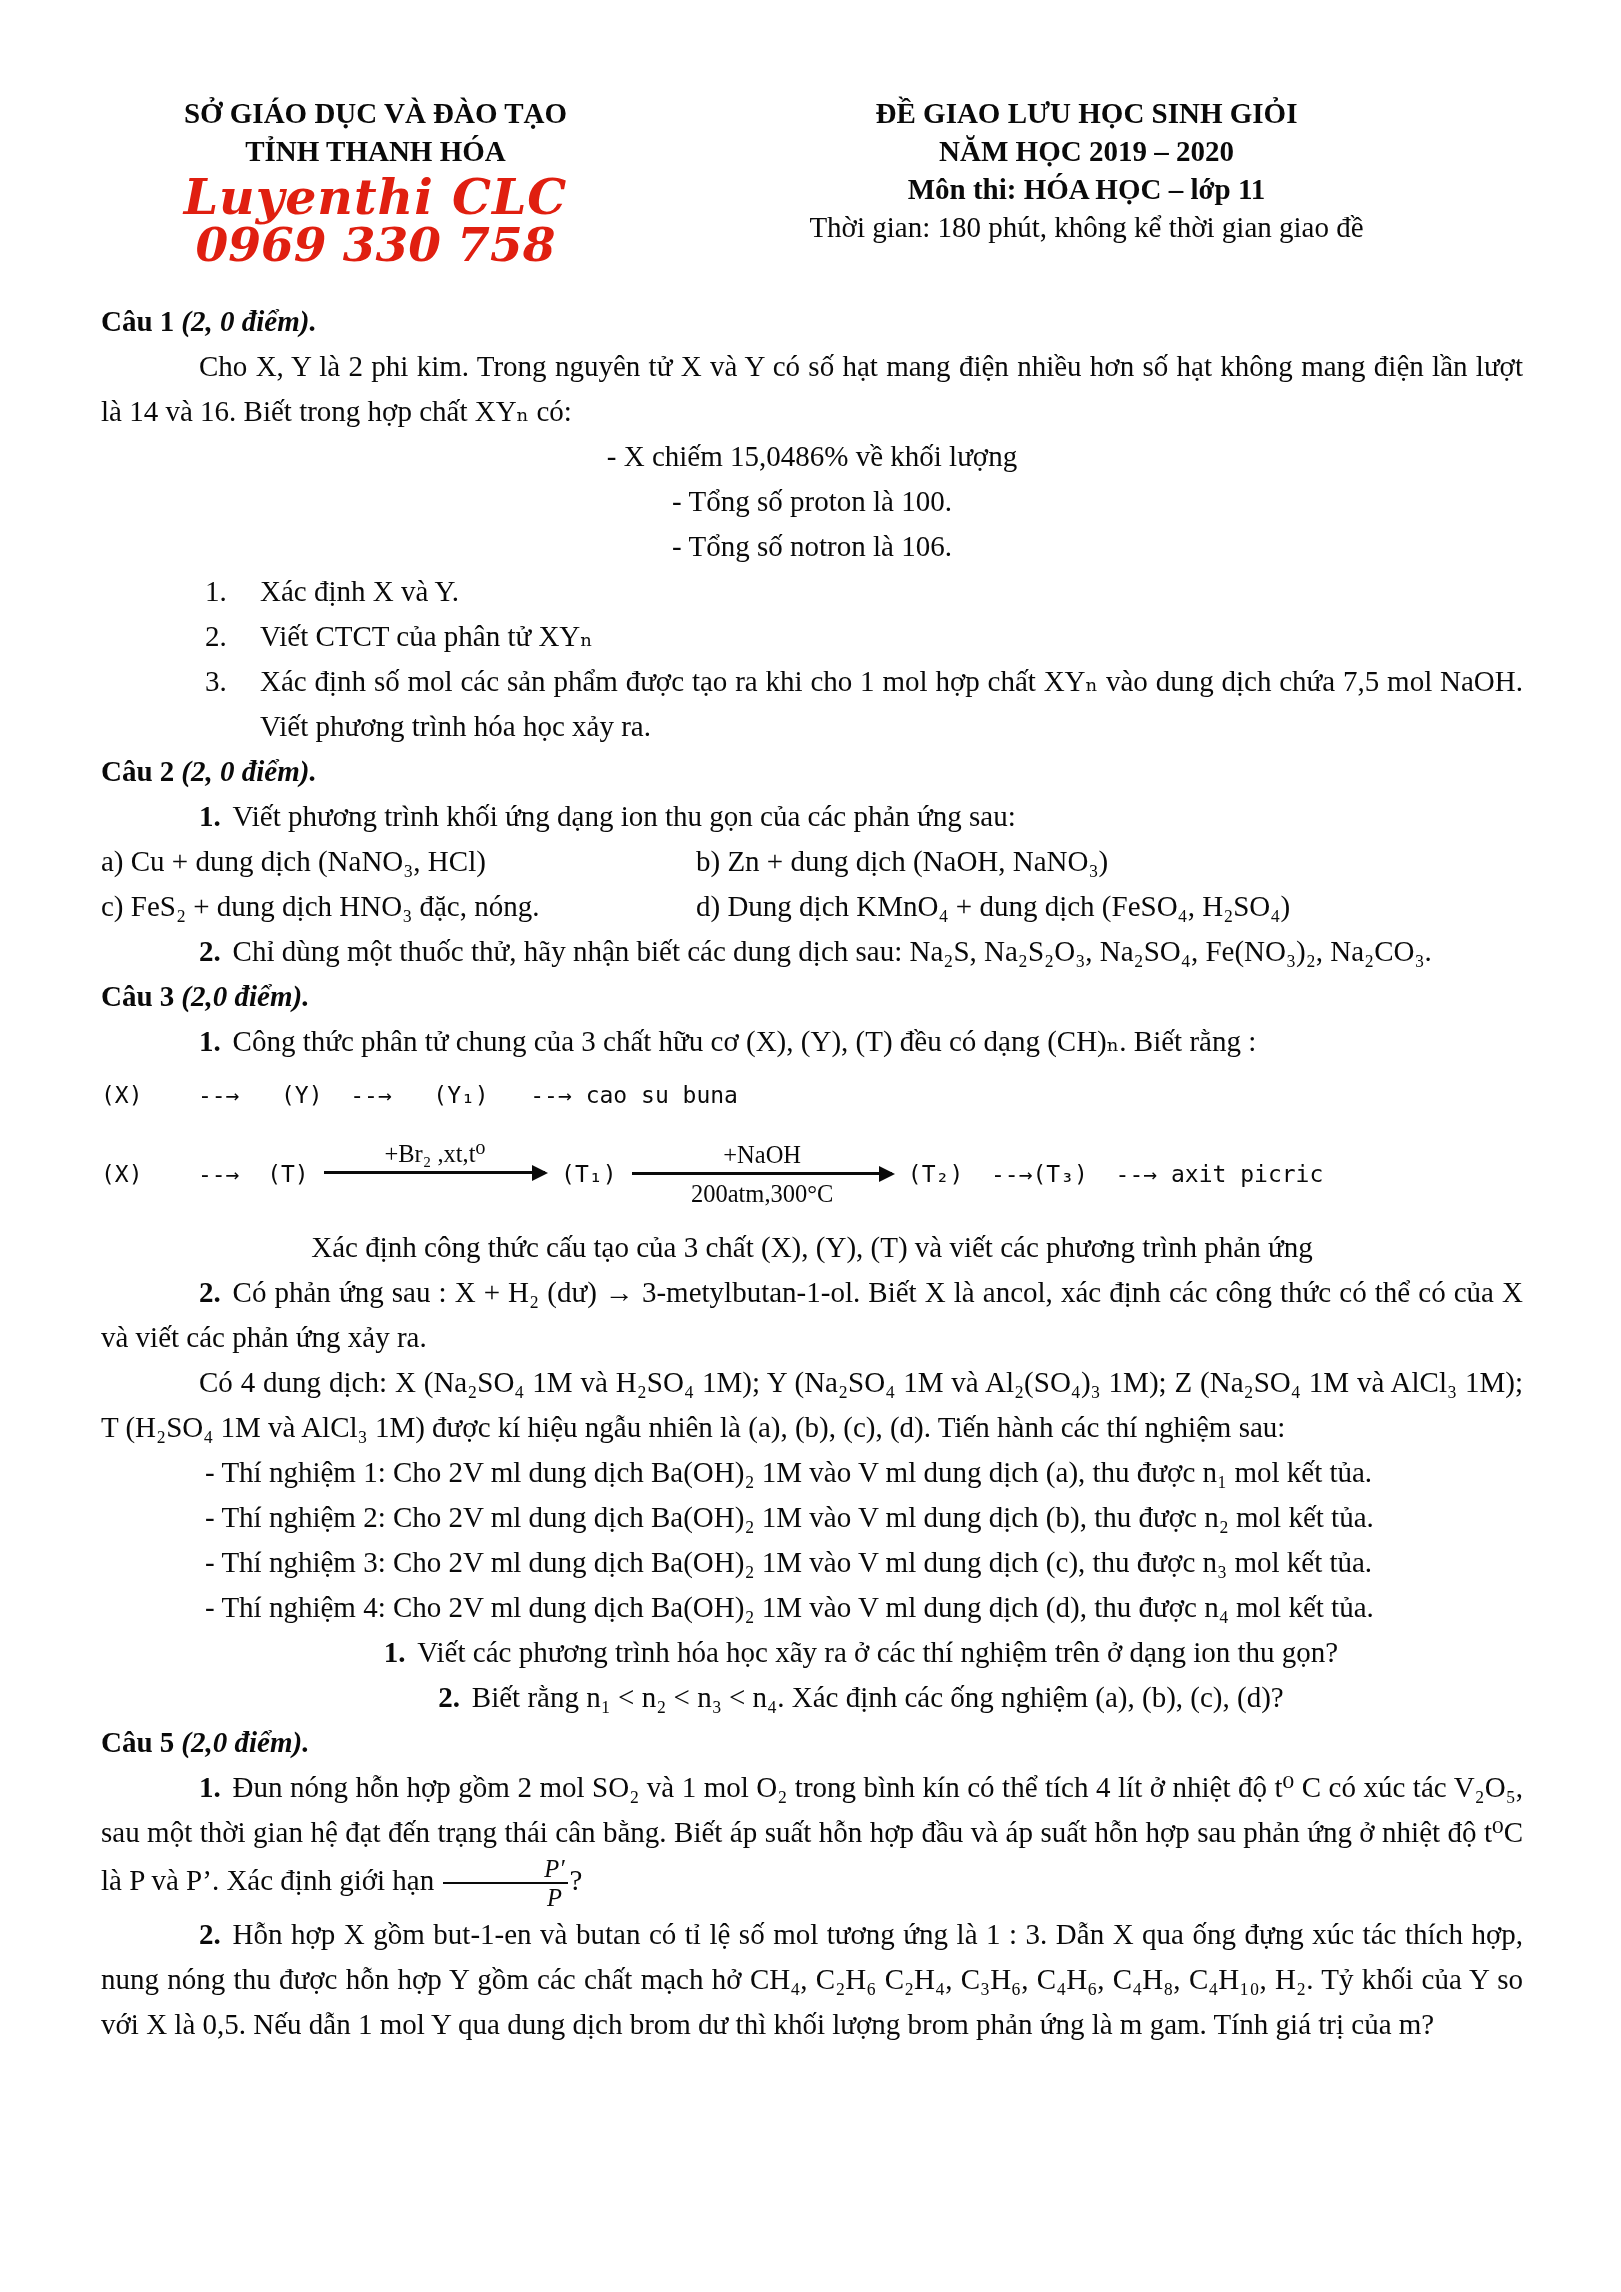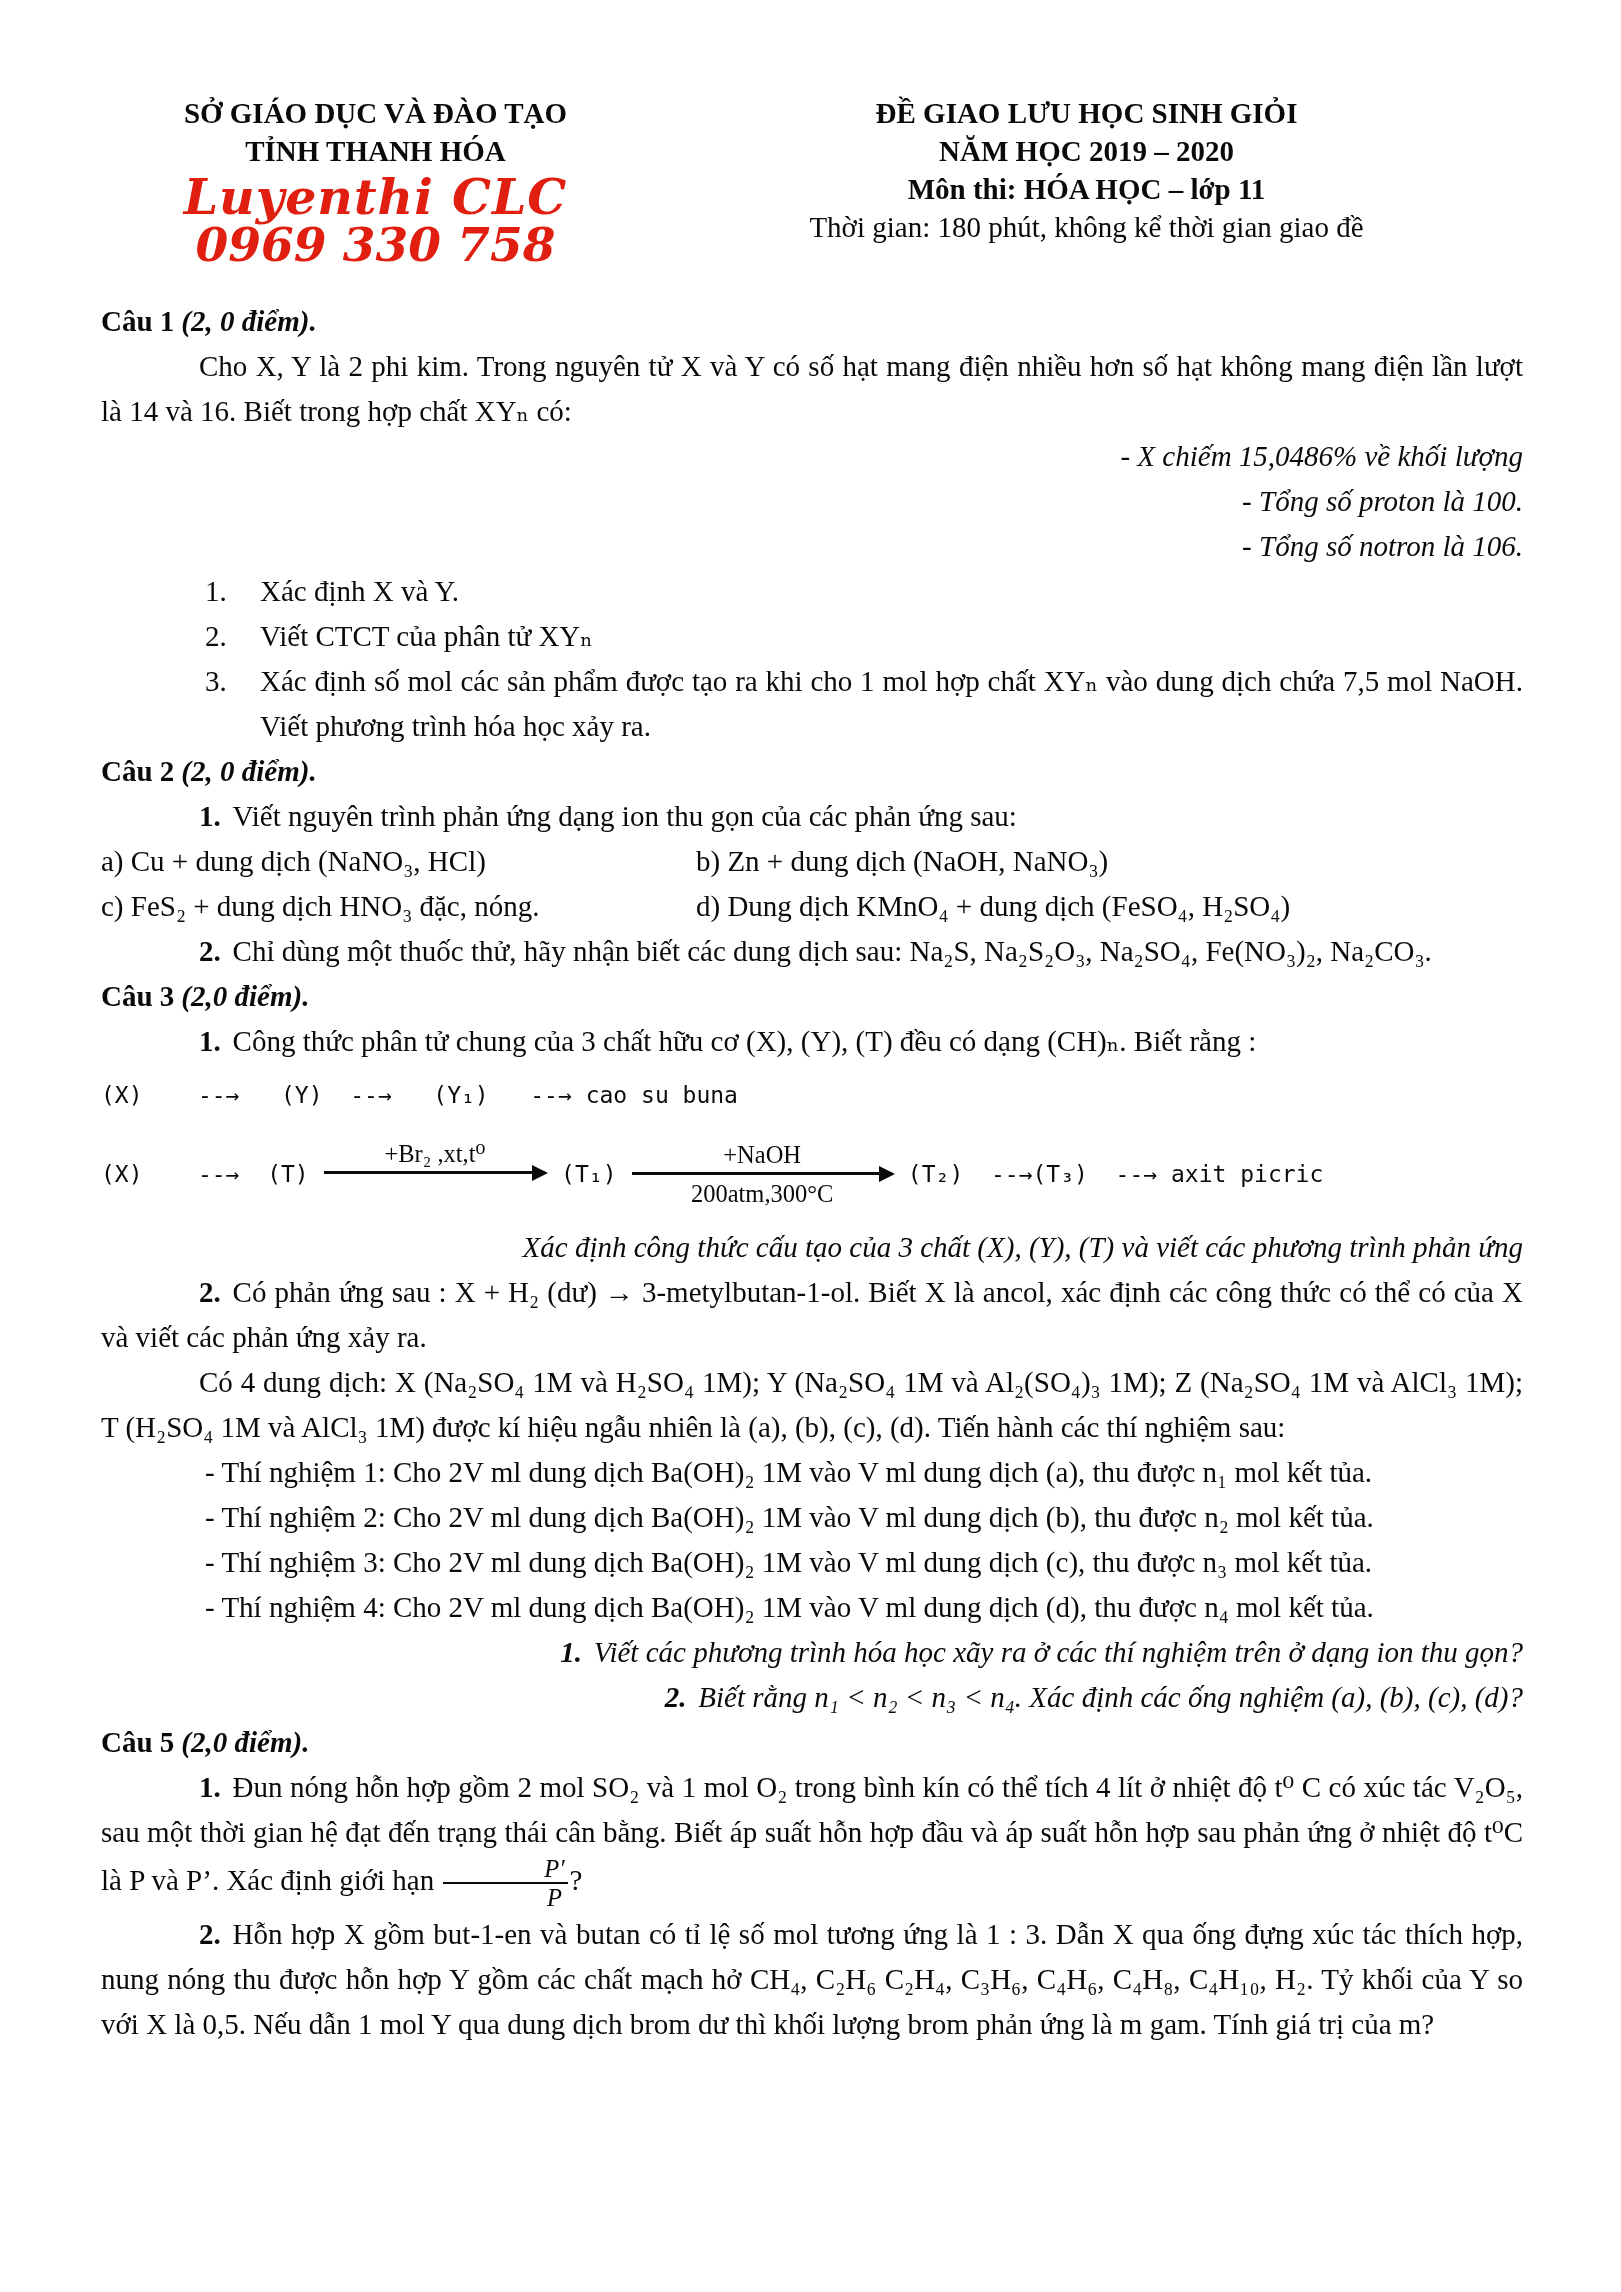--- a/index.html
+++ b/index.html
@@ -39,21 +39,21 @@
   .phone {
     font-family: "DejaVu Serif", serif;
     font-weight: bold;
     font-style: italic;
     font-size: 47px;
     line-height: 39px;
   }
 
   
   .para { margin: 0; line-height: 45px; text-align: justify; }
-  .noj { text-align: right; font-style: italic; }
+  .noj { text-align: center; }
   .indent { text-indent: 98px; }
   .qhead { font-weight: bold; text-align: left; }
   .qhead .pts { margin-left: 7px; }
   .pnum { font-weight: bold; margin-right: 11.8px; }
 
   .olist { padding-left: 104px; }
   .oli { display: flex; line-height: 45px; }
   .oli .num { width: 55px; flex-shrink: 0; }
   .oli .txt { flex: 1; text-align: justify; }
 
@@ -149,21 +149,21 @@
       <span class="num">2.</span>
       <span class="txt">Viết CTCT của phân tử XYₙ</span>
     </div>
     <div class="oli">
       <span class="num">3.</span>
       <span class="txt">Xác định số mol các sản phẩm được tạo ra khi cho 1 mol  hợp chất XYₙ vào dung dịch chứa 7,5 mol NaOH. Viết phương trình hóa học xảy ra.</span>
     </div>
   </div>
 
   <p class="para qhead"><b>Câu 2</b><b class="pts"><i>(2, 0 điểm).</i></b></p>
-  <p class="para indent"><b class="pnum">1.</b><span>Viết nguyên trình phản ứng dạng ion thu gọn của các phản ứng sau:</span></p>
+  <p class="para indent"><b class="pnum">1.</b><span>Viết phương trình khối ứng dạng ion thu gọn của các phản ứng sau:</span></p>
   <div class="rxn-row">
     <span class="rxn-col1">a) Cu + dung dịch (NaNO₃, HCl)</span>
     <span>b) Zn + dung dịch (NaOH, NaNO₃)</span>
   </div>
   <div class="rxn-row">
     <span class="rxn-col1">c) FeS₂ + dung dịch HNO₃ đặc, nóng.</span>
     <span>d) Dung dịch KMnO₄ + dung dịch (FeSO₄, H₂SO₄)</span>
   </div>
   <p class="para indent"><b class="pnum">2.</b><span>Chỉ dùng một thuốc thử, hãy nhận biết các dung dịch sau: Na₂S, Na₂S₂O₃, Na₂SO₄, Fe(NO₃)₂, Na₂CO₃.</span></p>
 

